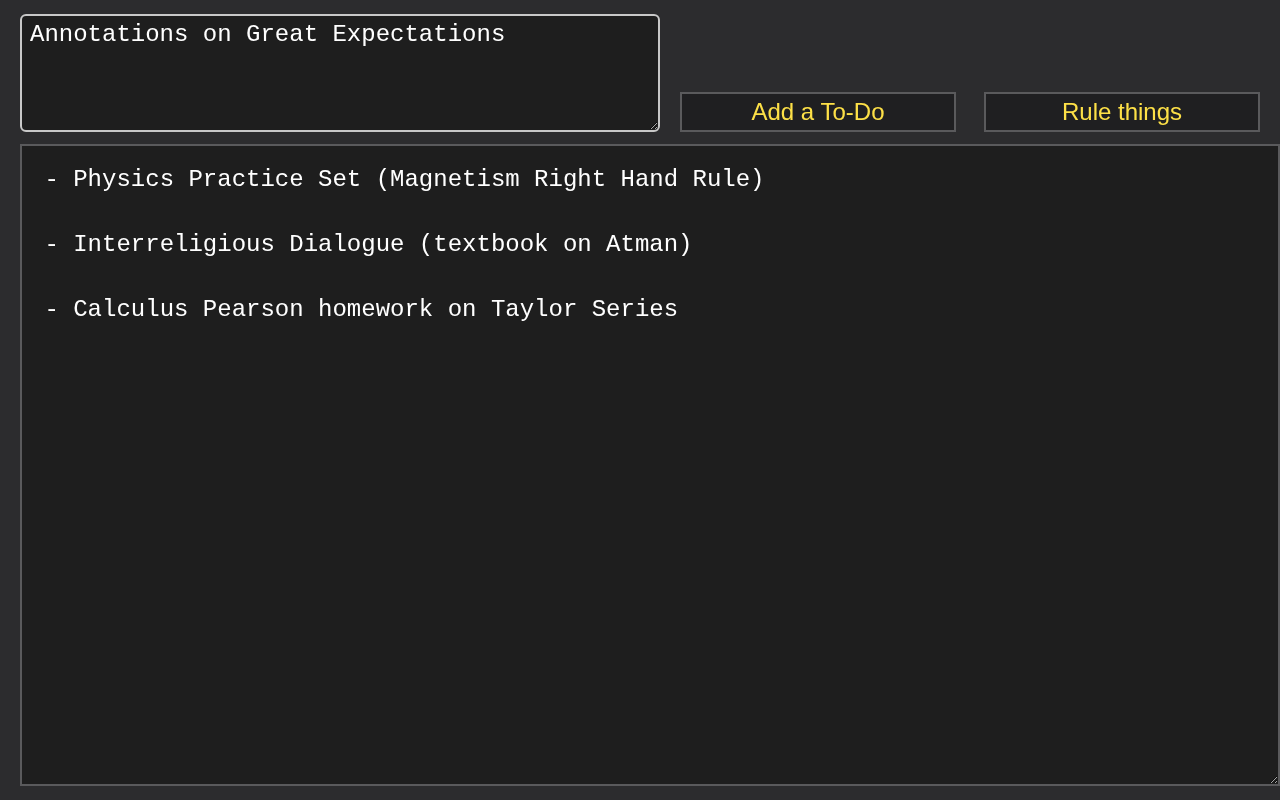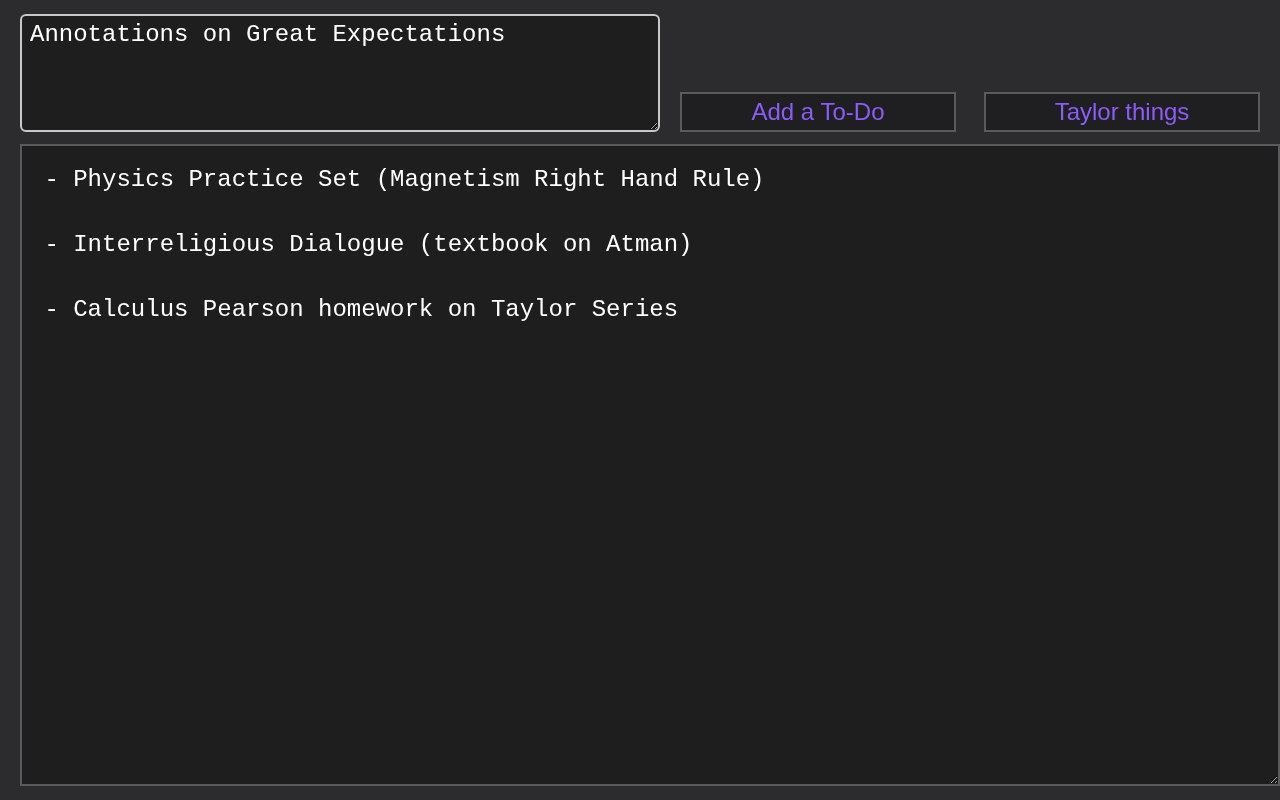--- a/index.html
+++ b/index.html
@@ -47,21 +47,21 @@
       gap: 28px;
       flex: 1;
       align-items: flex-end;
       padding-bottom: 0px;
     }
     .btn {
       flex: 1;
       height: 40px;
       background: #1f1f21;
       border: 2px solid #5a5a5c;
-      color: #8b5cf6;
+      color: #fde047;
       font-family: Arial, Helvetica, sans-serif;
       font-size: 24px;
       cursor: pointer;
       padding: 0 10px;
       display: flex;
       align-items: center;
       justify-content: center;
     }
     .list-area {
       flex: 1;
@@ -80,21 +80,21 @@
     }
   </style>
 </head>
 <body>
 
 <div class="container">
   <div class="top-row">
     <textarea class="input-area" style="">Annotations on Great Expectations</textarea>
     <div class="controls">
       <button class="btn">Add a To-Do</button>
-      <button class="btn">Taylor things</button>
+      <button class="btn">Rule things</button>
     </div>
   </div>
   <textarea class="list-area" style=""> - Physics Practice Set (Magnetism Right Hand Rule)
 
  - Interreligious Dialogue (textbook on Atman)
 
  - Calculus Pearson homework on Taylor Series</textarea>
 </div>
 
 </body></html>

